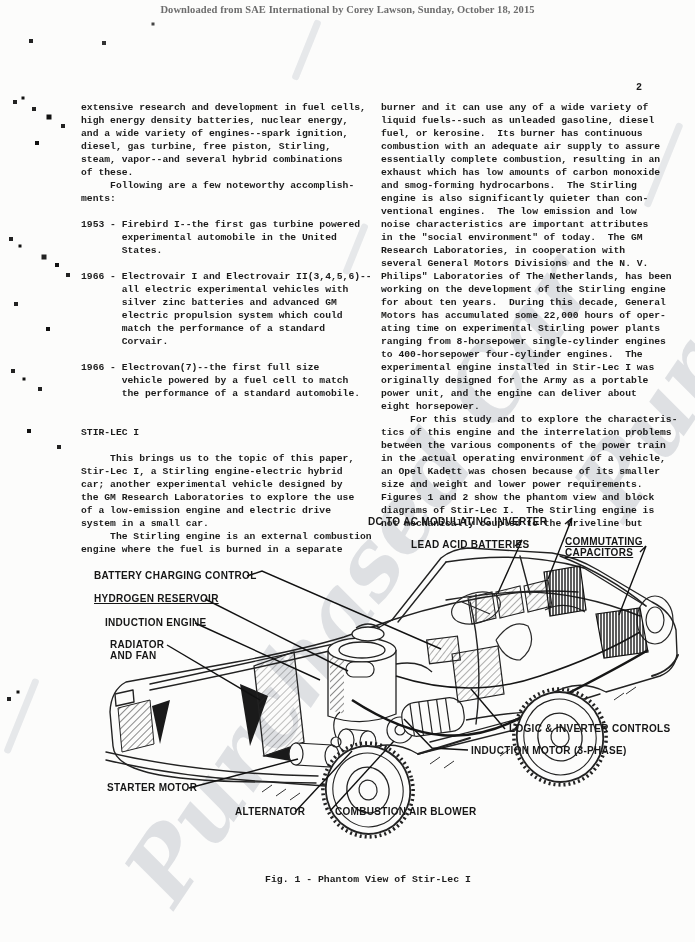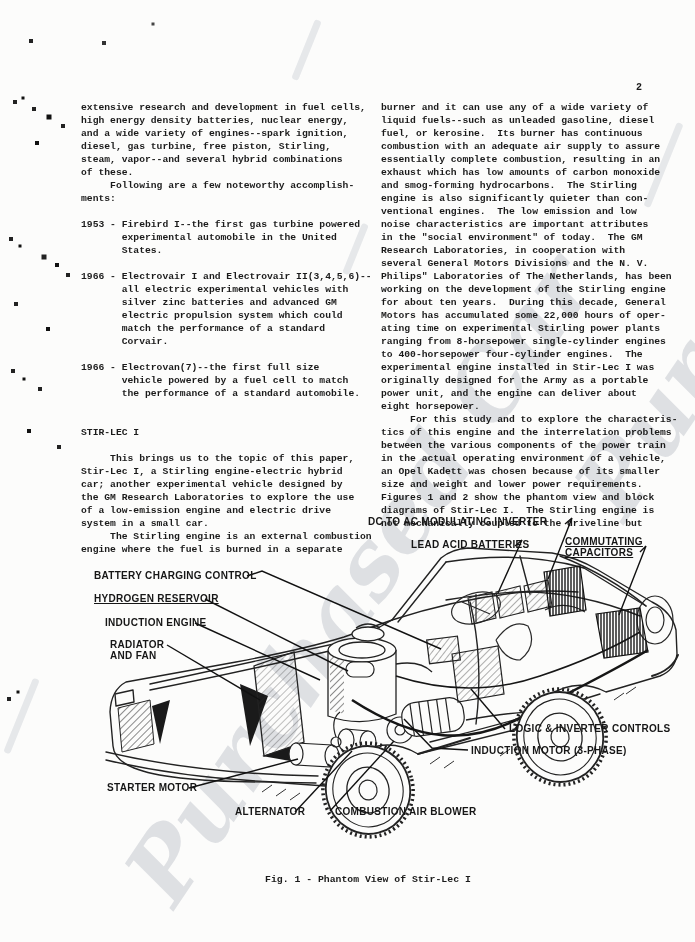--- a/index.html
+++ b/index.html
@@ -43,20 +43,21 @@
 <div id="page">
 
   <div class="wm" id="wm1">Purchased Car</div>
   <div class="wm" id="wm2">Purchased Car</div>
   <div class="wslash" id="ws1"></div>
   <div class="wslash" id="ws2"></div>
   <div class="wslash" id="ws3"></div>
   <div class="wslash" id="ws4"></div>
   <div id="specks"></div>
 
+  <div class="hdr">Downloaded from SAE International by Corey Lawson, Sunday, October 18, 2015</div>
   <div class="pagenum">2</div>
 
   <pre class="col" id="leftcol">extensive research and development in fuel cells,
 high energy density batteries, nuclear energy,
 and a wide variety of engines--spark ignition,
 diesel, gas turbine, free piston, Stirling,
 steam, vapor--and several hybrid combinations
 of these.
      Following are a few noteworthy accomplish-
 ments:

